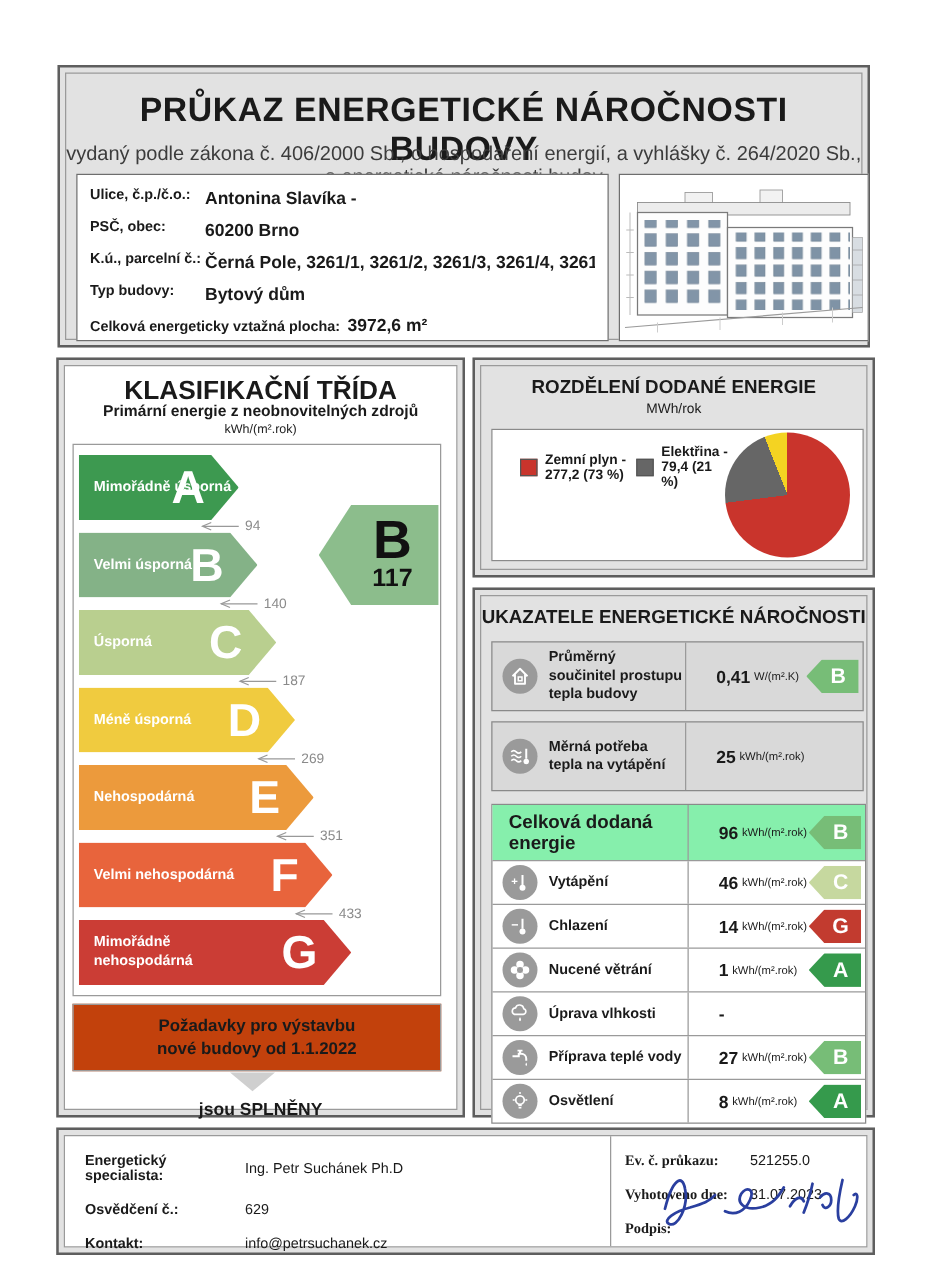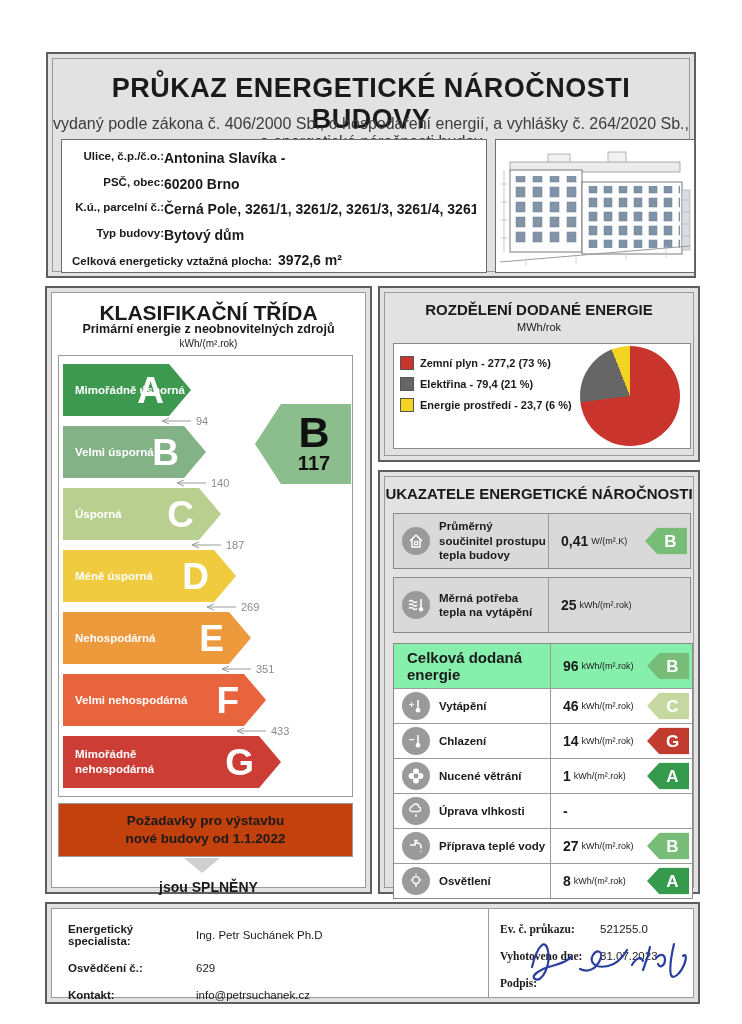--- a/index.html
+++ b/index.html
@@ -10,21 +10,21 @@
   .panel.white .inner{background:#fff;}
   .abs{position:absolute;}
   .ctr{left:0;width:100%;text-align:center;}
 
   
   .main-title{top:14px;font-size:27px;font-weight:bold;letter-spacing:.5px;}
   .main-sub{top:56px;font-size:16px;font-weight:normal;color:#3c3c3c;}
   .info-box{left:8px;top:80px;width:426px;height:134px;background:#fff;border:1px solid #6e6e6e;
             padding:9px 10px;box-sizing:border-box;font-size:11.5px;}
   .info-row{display:flex;margin-bottom:7.5px;line-height:1.3;}
-  .info-row .lbl{width:92px;font-weight:bold;flex:none;text-align:right;}
+  .info-row .lbl{width:92px;font-weight:bold;flex:none;}
   .info-row .val{white-space:nowrap;overflow:hidden;}
   .info-area{font-weight:bold;margin-top:2px;}
   .info-area .val{margin-left:6px;}
   .img-box{left:442px;top:80px;width:200px;height:134px;background:#fff;border:1px solid #6e6e6e;box-sizing:border-box;}
 
   
   .cls-title{top:8px;font-size:21px;font-weight:bold;}
   .cls-sub{top:29px;font-size:12.5px;font-weight:bold;}
   .cls-unit{top:45px;font-size:10px;color:#222;}
   .arrows-box{left:6px;top:62px;width:295px;height:442px;border:1px solid #9a9a9a;background:#fff;padding:8px 0 0 4px;box-sizing:border-box;}
@@ -43,39 +43,39 @@
   .req-box{left:6px;top:510px;width:295px;height:54px;background:#c2410c;border:1px solid #9a9a9a;box-sizing:border-box;
            display:flex;flex-direction:column;align-items:center;justify-content:center;font-size:13.5px;font-weight:bold;line-height:1.35;}
   .req-notch{left:132px;top:565px;width:0;height:0;border-left:18px solid transparent;border-right:18px solid transparent;
              border-top:15px solid #cfcfcf;}
   .req-result{top:586px;font-size:14px;font-weight:bold;}
 
   
   .pie-title{top:8px;font-size:15px;font-weight:bold;}
   .pie-unit{top:28px;font-size:11px;}
   .chart-box{left:8px;top:50px;width:298px;height:106px;background:#fff;border:1px solid #8a8a8a;box-sizing:border-box;}
-  .legend{position:absolute;left:6px;top:12px;display:flex;flex-direction:column;gap:7px;}
+  .legend{position:absolute;left:22px;top:12px;display:flex;flex-direction:row;gap:7px;}
   .legend-item{display:flex;align-items:center;gap:6px;font-size:11px;font-weight:bold;}
   .legend-swatch{width:12px;height:12px;border:1px solid #555;flex:none;}
   .pie{position:absolute;right:10px;top:2px;width:100px;height:100px;border-radius:50%;}
 
   
   .ind-title{top:8px;font-size:15px;font-weight:bold;}
   .ind-row{display:flex;align-items:center;box-sizing:border-box;}
   .standalone{position:absolute;left:8px;width:298px;height:56px;background:#d9d9d9;border:1px solid #8a8a8a;}
   .ind-table{position:absolute;left:8px;top:166px;width:298px;border:1px solid #8a8a8a;background:#fff;}
   .tbl-row{height:35px;border-top:1px solid #9a9a9a;}
   .tbl-row:first-child{border-top:none;}
   .hdr-row{height:44px;background:#86efac;}
   .hdr-label{padding-left:13px;font-size:15px;font-weight:bold;flex:1;}
   .icon-circle{width:28px;height:28px;border-radius:50%;background:#9a9a9a;flex:none;margin:0 9px 0 8px;
                display:flex;align-items:center;justify-content:center;}
   .ind-label{flex:1;font-size:11.5px;font-weight:bold;line-height:1.25;}
   .val-cell{position:relative;width:142px;flex:none;align-self:stretch;border-left:1px solid #9a9a9a;
-            display:flex;align-items:center;justify-content:flex-start;padding-left:12px;box-sizing:border-box;gap:3px;}
+            display:flex;align-items:center;justify-content:flex-start;padding-left:24px;box-sizing:border-box;gap:3px;}
   .val{font-size:14px;font-weight:bold;}
   .unit{font-size:9px;}
   .mini-arrow{position:absolute;right:3px;top:50%;transform:translateY(-50%);width:42px;height:27px;color:#fff;
               display:flex;align-items:center;justify-content:center;padding-left:9px;box-sizing:border-box;
               font-size:17px;font-weight:bold;
               clip-path:polygon(0 50%, 30% 0, 100% 0, 100% 100%, 30% 100%);}
   .mini-arrow i{font-style:normal;}
 
   
   .foot-col{position:absolute;top:14px;display:flex;flex-direction:column;gap:15px;font-size:11.5px;}

